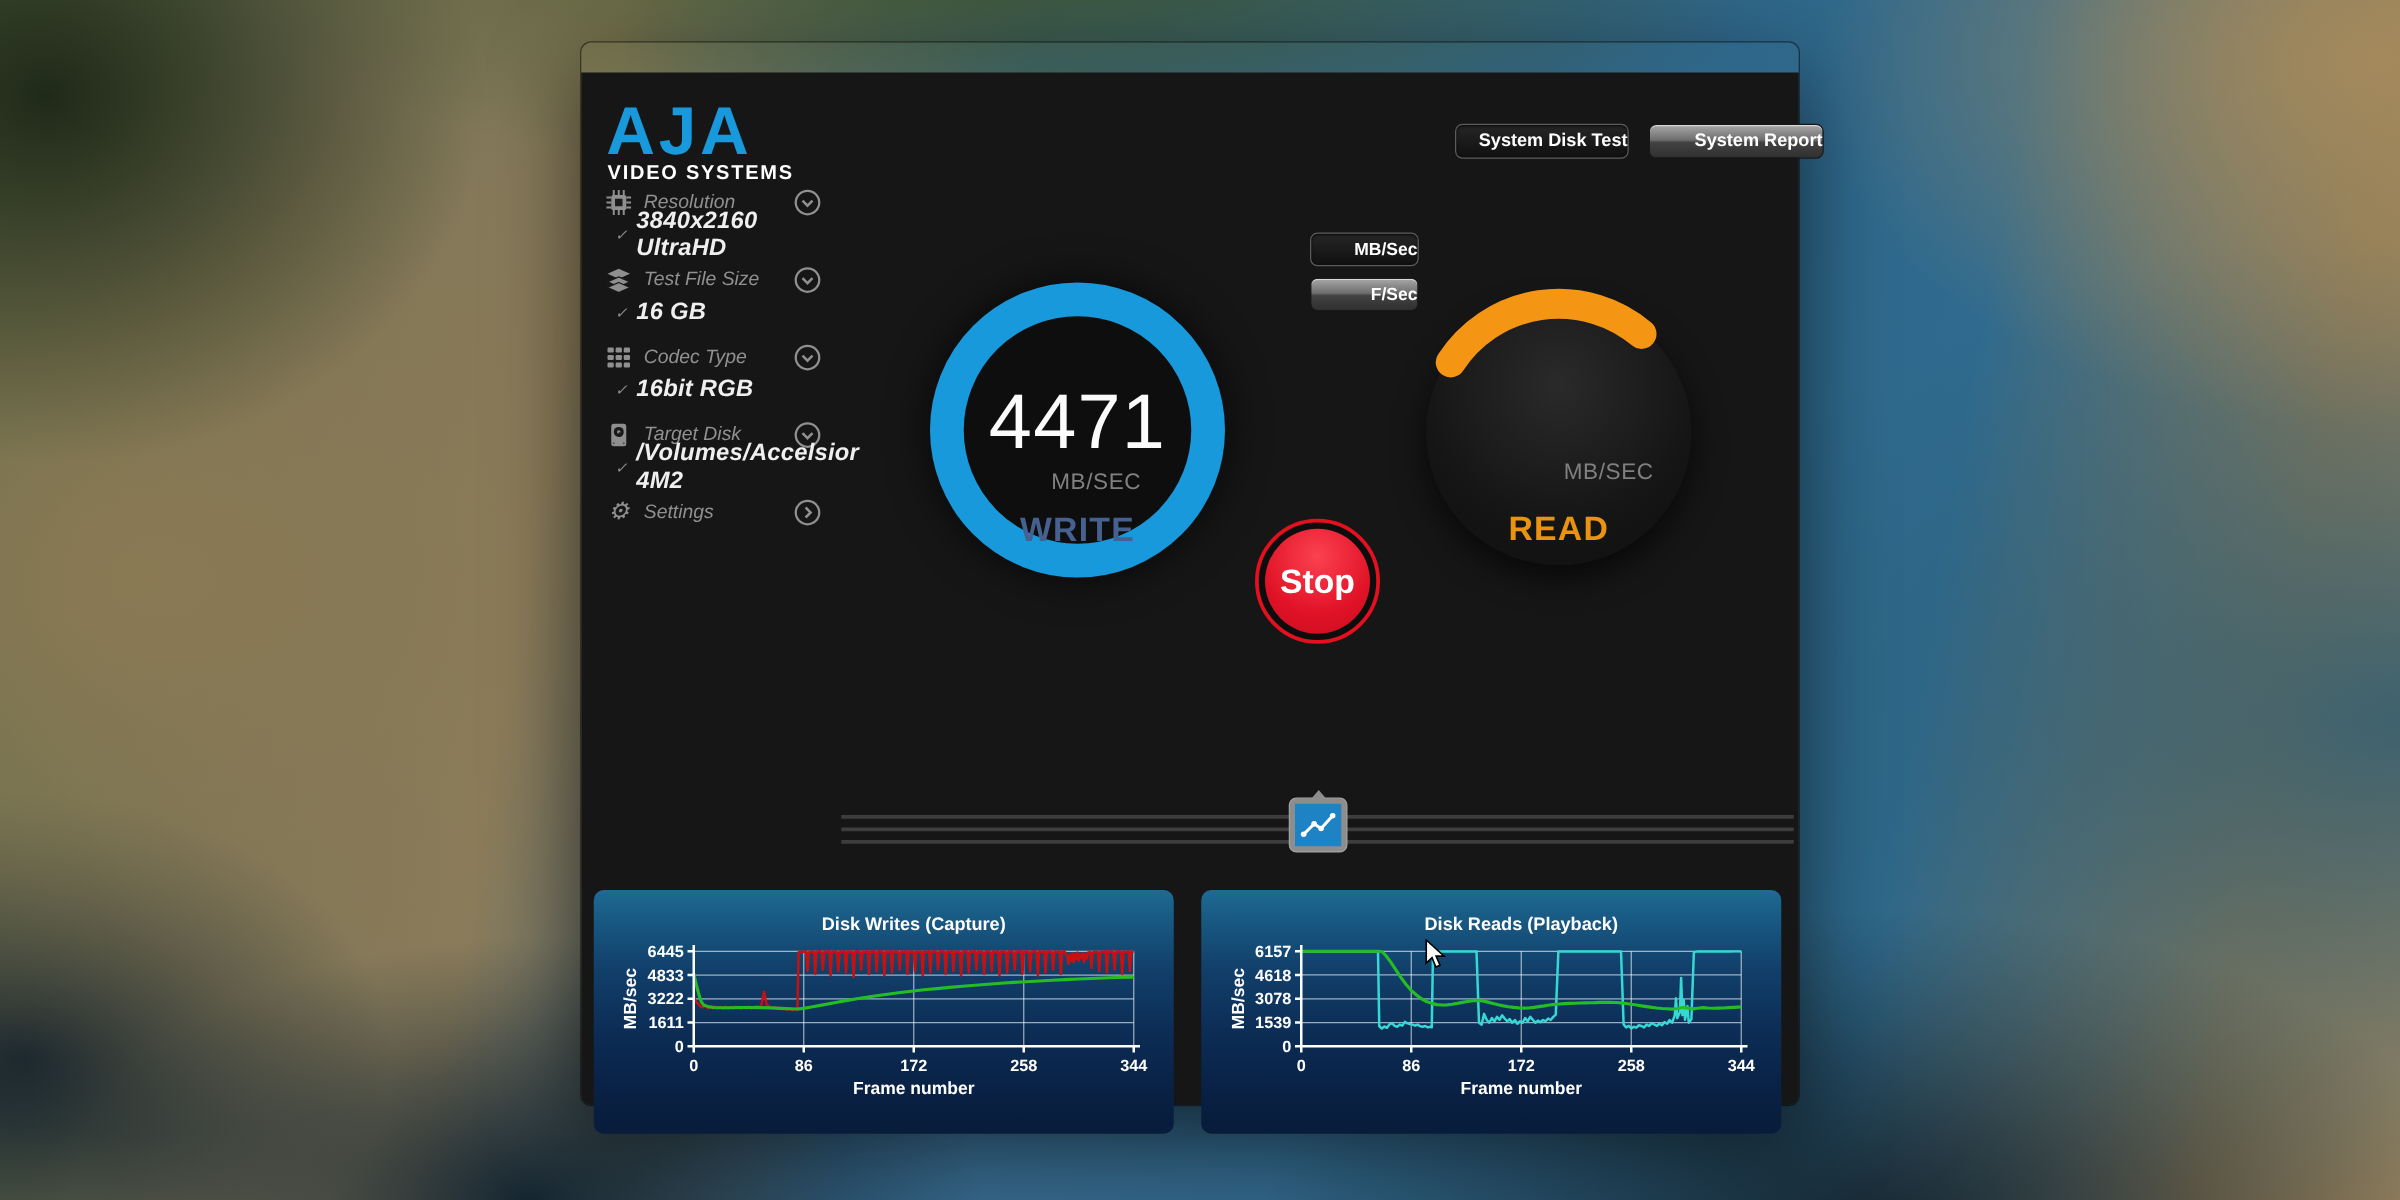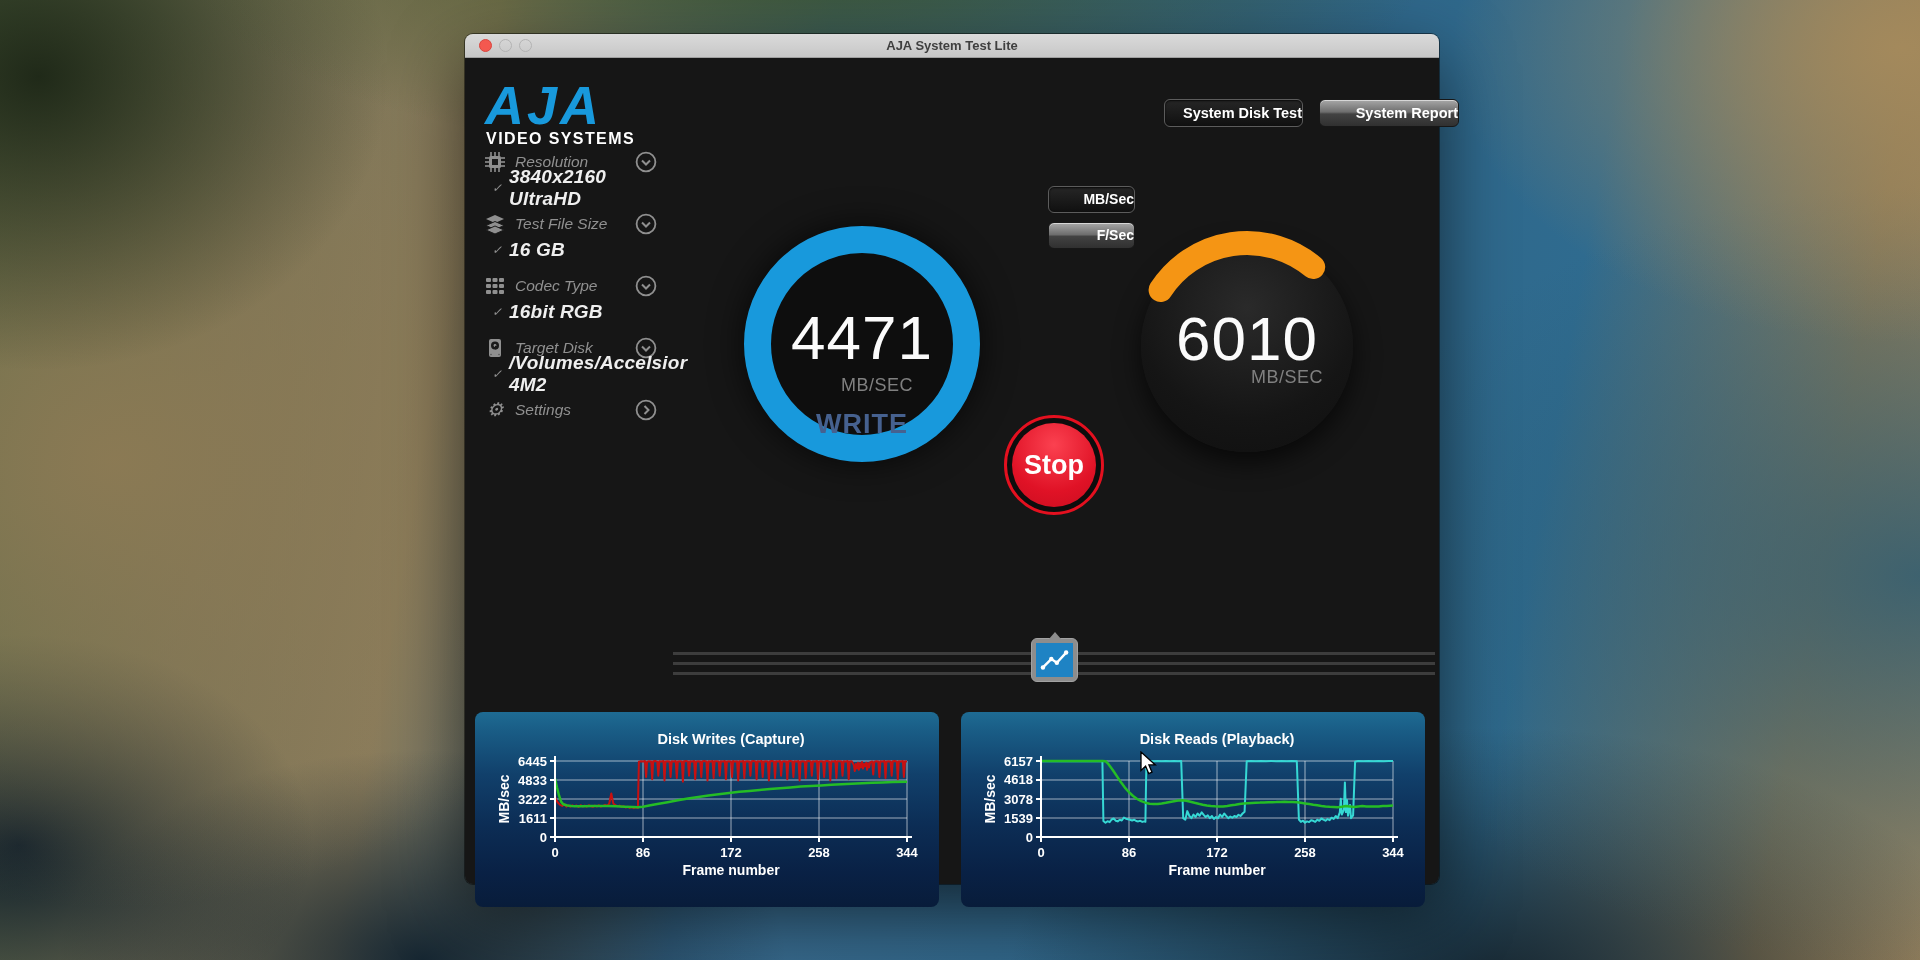--- a/index.html
+++ b/index.html
@@ -24,21 +24,21 @@
   .lights{position:absolute;left:14px;top:5px;display:flex;gap:7px;}
   .light{width:13px;height:13px;border-radius:50%;box-sizing:border-box;}
   .light.red{background:#f4584f;border:1px solid #da453e;}
   .light.dim{background:transparent;border:1.5px solid #b3b3b3;}
   .wtitle{position:absolute;left:0;right:0;top:0;height:23px;line-height:23px;text-align:center;
     font-size:13px;font-weight:700;color:#3f3f3f;}
   .content{position:absolute;left:0;top:24px;right:0;bottom:0;background:#161616;border-radius:0 0 8px 8px;}
 
   
   .logo{position:absolute;left:20px;top:24px;width:150px;}
-  .logo .aja{font-size:54px;line-height:46px;font-weight:800;letter-spacing:3px;color:var(--accent_blue,#1e93d6);font-style:italic;}
+  .logo .aja{font-size:54px;line-height:46px;font-weight:800;letter-spacing:3px;color:var(--accent_blue,#1e93d6);}
   .logo .sub{font-size:16px;font-weight:700;letter-spacing:1.4px;color:#fff;text-align:right;margin-top:2px;}
 
   
   .btn{position:absolute;box-sizing:border-box;text-align:right;color:#fff;font-weight:700;border-radius:6px;cursor:default;margin-left:37px;}
   .btn-dark{background:linear-gradient(180deg,#262626,#101010);border:1px solid #5c5c5c;box-shadow:inset 0 1px 2px rgba(0,0,0,.8);}
   .btn-shiny{background:linear-gradient(180deg,#a8a8a8 0%,#6e6e6e 46%,#424242 54%,#303030 100%);
     border:1px solid #171717;box-shadow:inset 0 1px 0 rgba(255,255,255,.55);}
   #btn-sdt{left:662px;top:41px;width:139px;height:28px;line-height:26px;font-size:14.5px;}
   #btn-sr{left:817px;top:41px;width:140px;height:28px;line-height:26px;font-size:14.5px;}
   #btn-mb{left:546px;top:128px;width:87px;height:27px;line-height:25px;font-size:14px;}
@@ -100,28 +100,20 @@
   .ctitle{fill:#fff;font-size:14.5px;font-weight:700;}
   .clabel{fill:#fff;font-size:14px;font-weight:700;}
 
   .cursor{position:absolute;left:1139px;top:751px;pointer-events:none;}
 </style>
 </head>
 <body>
 
 <div class="wallpaper">
   <div class="window">
-    <div class="titlebar">
-      <div class="lights">
-        <span class="light red"></span>
-        <span class="light dim"></span>
-        <span class="light dim"></span>
-      </div>
-      <div class="wtitle">AJA System Test Lite</div>
-    </div>
 
     <div class="content">
 
       <div class="logo">
         <div class="aja">AJA</div>
         <div class="sub">VIDEO SYSTEMS</div>
       </div>
 
       <div class="btn btn-dark" id="btn-sdt">System Disk Test</div>
       <div class="btn btn-shiny" id="btn-sr">System Report</div>
@@ -249,22 +241,22 @@
         <div class="g-num">4471</div>
         <div class="g-unit">MB/SEC</div>
         <div class="g-label">WRITE</div>
       </div>
 
       <div class="gauge-read">
         <div class="disc"></div>
         <svg class="arc" width="240" height="240" viewBox="0 0 240 240">
           <path d="M 33.6 63.9 A 103 103 0 0 1 186.2 41.1" fill="none" stroke="#f59514" stroke-width="24" stroke-linecap="round"></path>
         </svg>
-        <div class="g-num">6010</div>
         <div class="g-unit">MB/SEC</div>
+        <div class="g-label">READ</div>
       </div>
 
       <div class="stop">
         <div class="inner">Stop</div>
       </div>
 
       <div class="divline" style="top:594px"></div>
       <div class="divline" style="top:604px"></div>
       <div class="divline" style="top:614px"></div>
 

